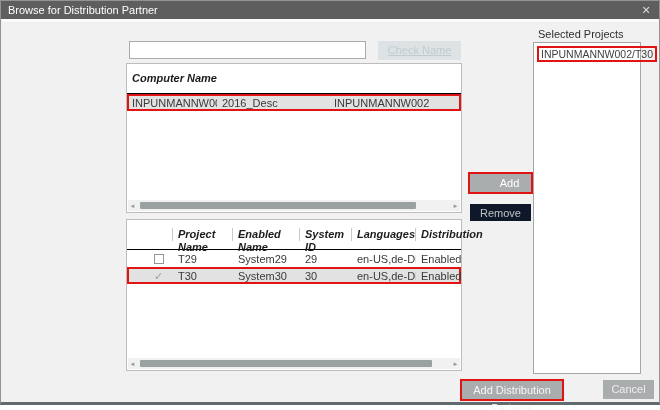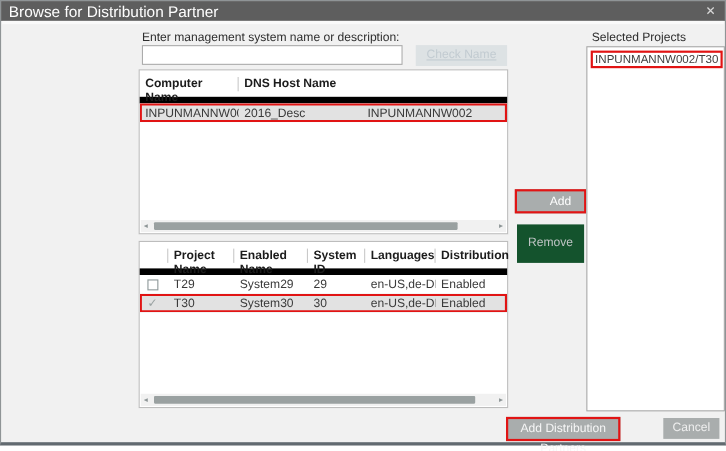--- a/index.html
+++ b/index.html
@@ -5,21 +5,21 @@
   * { margin: 0; padding: 0; box-sizing: border-box; }
   html, body { width: 660px; height: 410px; background: #ffffff; }
   body { font-family: "Liberation Sans", sans-serif; font-size: 11px; color: #333; position: relative; overflow: hidden; }
 
   .window { position: absolute; left: 0; top: 0; width: 660px; height: 405px;
             background: #f1f1f1; border: 1px solid #8f9496; border-bottom: 3px solid #626a70; }
 
   
   .titlebar { position: absolute; left: 0; top: 0; width: 100%; height: 18px;
               background: #5e5e5e; color: #fefefe; display: flex; align-items: center; }
-  .titlebar .title { padding-left: 7px; font-size: 14px; }
+  .titlebar .title { padding-left: 7px; font-size: 11px; }
   .titlebar .close { margin-left: auto; width: 26px; text-align: center; color: #d8d8d8;
                      font-size: 11px; cursor: pointer; }
   .title-gap { position: absolute; left: 1px; top: 18px; width: 656px; height: 3px; background: #fafafa; }
 
   
   .tree-panel { position: absolute; left: 10px; top: 26px; width: 112px; height: 346px;
                 background: #f5f5f5; border: 1px solid #c6c6c6; }
   .tree-local { position: absolute; left: 12px; top: 4px; background: #aed4e9;
                 border: 2px solid #e11414; padding: 0 3px; line-height: 13px; color: #222; }
   .tree-network { position: absolute; left: 8px; top: 27px; display: flex; align-items: center; }
@@ -34,22 +34,22 @@
   .btn-checkname { position: absolute; left: 377px; top: 40px; width: 83px; height: 19px;
                    background: #dde2e4; color: #c2cbd1; border: none; text-align: center;
                    line-height: 19px; font-size: 11px; text-decoration: underline; }
 
   
   .gridbox { position: absolute; background: #ffffff; border: 1px solid #bdbdbd; }
   .table1 { left: 125px; top: 62px; width: 336px; height: 150px; }
   .table2 { left: 125px; top: 218px; width: 336px; height: 152px; }
 
   .t1-row { display: grid; grid-template-columns: 90px 112px 1fr; }
-  .t2-row { display: grid; grid-template-columns: 26px 60px 67px 52px 64px 1fr; }
-  .thead { height: 30px; border-bottom: 6px solid #000000; align-items: center; }
+  .t2-row { display: grid; grid-template-columns: 26px 60px 67px 52px 64px 1fr; padding-left: 20px; }
+  .thead { height: 30px; border-bottom: 1px solid #000000; align-items: center; font-style: italic; }
   .thead .cell { font-weight: bold; color: #1c1c1c; padding-left: 5px; height: 13px; line-height: 13px;
                  border-right: 1px solid #c9c9c9; }
   .thead .cell:last-child { border-right: none; }
   .trow { height: 17px; align-items: center; color: #3a3a3a; }
   .trow .cell { padding-left: 5px; white-space: nowrap; overflow: hidden; }
   .row-selected { background: #e2e2e2; box-shadow: inset 0 0 0 2px #e11414; }
 
   .cb { width: 10px; height: 10px; border: 1px solid #8e9899; background: #fff; margin-left: 7px; }
   .checkmark { color: #9aa2a2; font-size: 11px; margin-left: 7px; line-height: 10px; }
 
@@ -59,26 +59,26 @@
   .hscroll .arr { width: 9px; font-size: 6px; color: #8d9596; text-align: center; }
   .hscroll .track { flex: 1; height: 7px; position: relative; }
   .hscroll .thumb { position: absolute; top: 0; height: 7px; background: #9aa1a1; border-radius: 1px; }
   .thumb1 { left: 1%; width: 88%; }
   .thumb2 { left: 1%; width: 93%; }
 
   
   .btn { border: none; text-align: center; font-family: "Liberation Sans", sans-serif; font-size: 11px; }
   .btn-add { position: absolute; left: 467px; top: 171px; width: 65px; height: 22px;
              background: #a9adad; color: #ffffff; border: 2px solid #e11414; line-height: 18px; padding-left: 18px; }
-  .btn-remove { position: absolute; left: 469px; top: 203px; width: 61px; height: 35px;
-                background: #14532d; color: #bfc4c4; line-height: 19px; }
+  .btn-remove { position: absolute; left: 469px; top: 203px; width: 61px; height: 17px;
+                background: #0f172a; color: #bfc4c4; line-height: 19px; }
 
   
   .sel-label { position: absolute; left: 537px; top: 27px; color: #2e2e2e; }
-  .sel-listbox { position: absolute; left: 532px; top: 41px; width: 126px; height: 332px;
+  .sel-listbox { position: absolute; left: 532px; top: 41px; width: 108px; height: 332px;
                  background: #ffffff; border: 1px solid #a6a6a6; }
   .sel-item { display: inline-block; margin: 3px 0 0 3px; border: 2px solid #e11414;
               padding: 0 2px; font-size: 10.5px; color: #3f3f3f; white-space: nowrap; line-height: 12px; }
 
   
   .btn-addpartners { position: absolute; left: 459px; top: 378px; width: 104px; height: 22px;
                      background: #a9adad; color: #f6f6f6; border: 2px solid #e11414; line-height: 18px; }
   .btn-cancel { position: absolute; left: 602px; top: 379px; width: 51px; height: 19px;
                 background: #a9adad; color: #eeeeee; line-height: 19px; }
 </style>
@@ -87,28 +87,26 @@
 
 <div class="window">
 
   <div class="titlebar">
     <span class="title">Browse for Distribution Partner</span>
     <span class="close">✕</span>
   </div>
   <div class="title-gap"></div>
 
 
-  <div class="mgmt-label">Enter management system name or description:</div>
   <input class="search-input" type="text" value="" style="">
   <button class="btn btn-checkname">Check Name</button>
 
   <div class="gridbox table1">
     <div class="t1-row thead">
       <div class="cell">Computer Name</div>
-      <div class="cell">DNS Host Name</div>
     </div>
     <div class="t1-row trow row-selected">
       <div class="cell">INPUNMANNW002</div>
       <div class="cell">2016_Desc</div>
       <div class="cell">INPUNMANNW002</div>
     </div>
     <div class="hscroll">
       <span class="arr">◄</span>
       <span class="track">
         <span class="thumb thumb1"></span>

